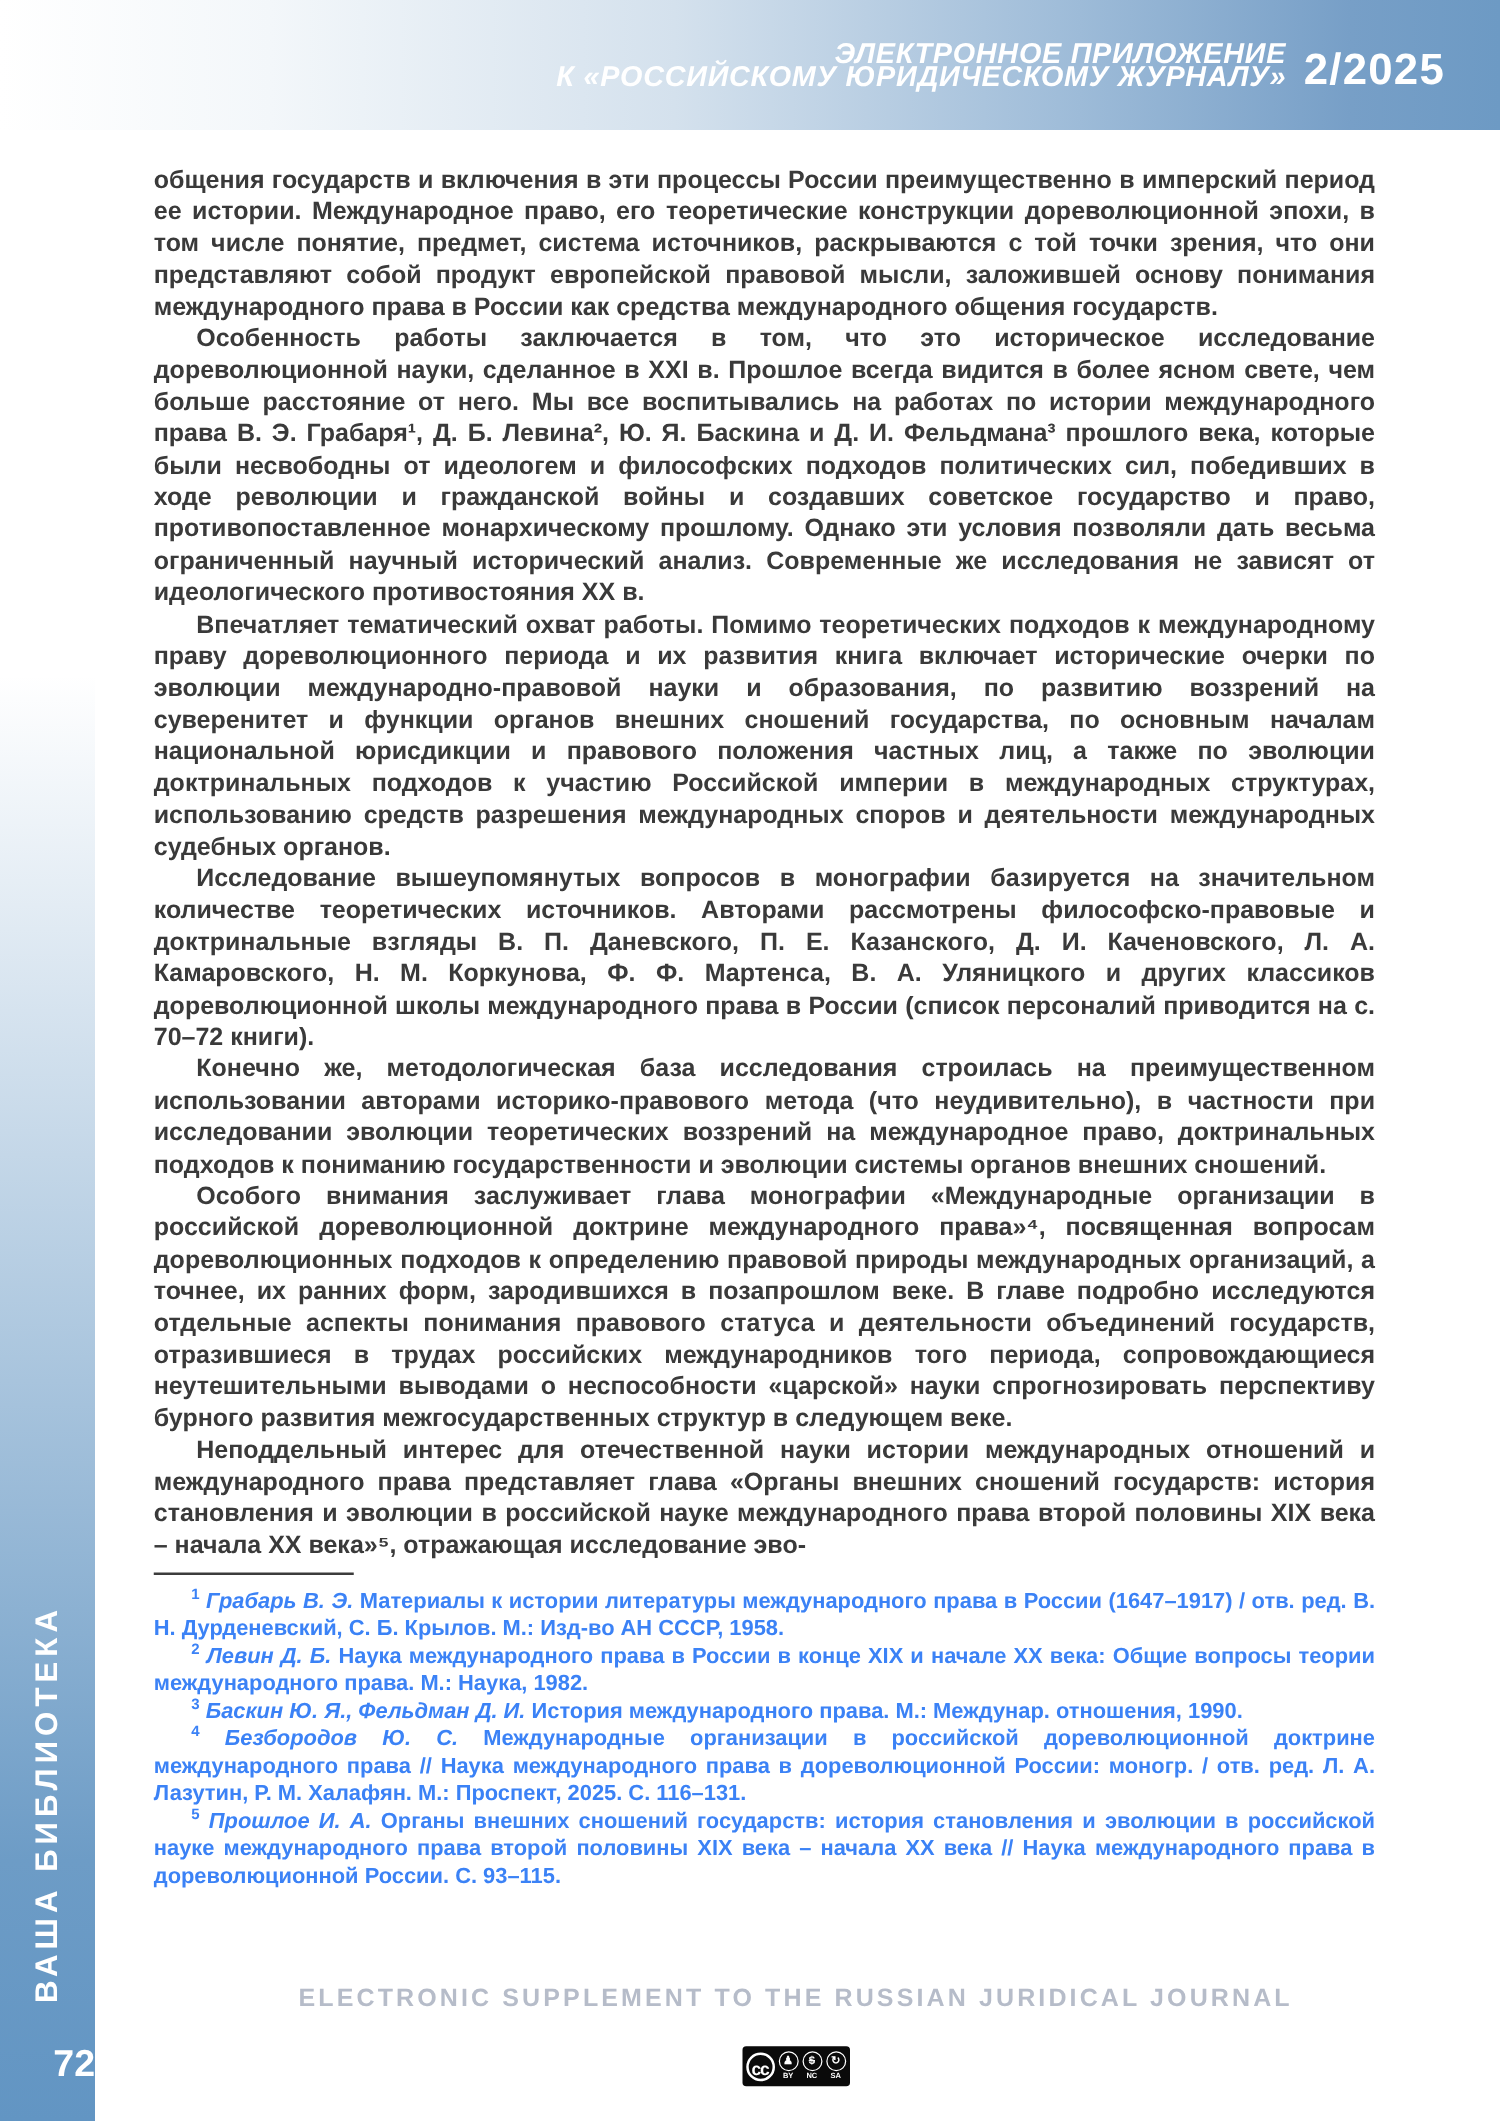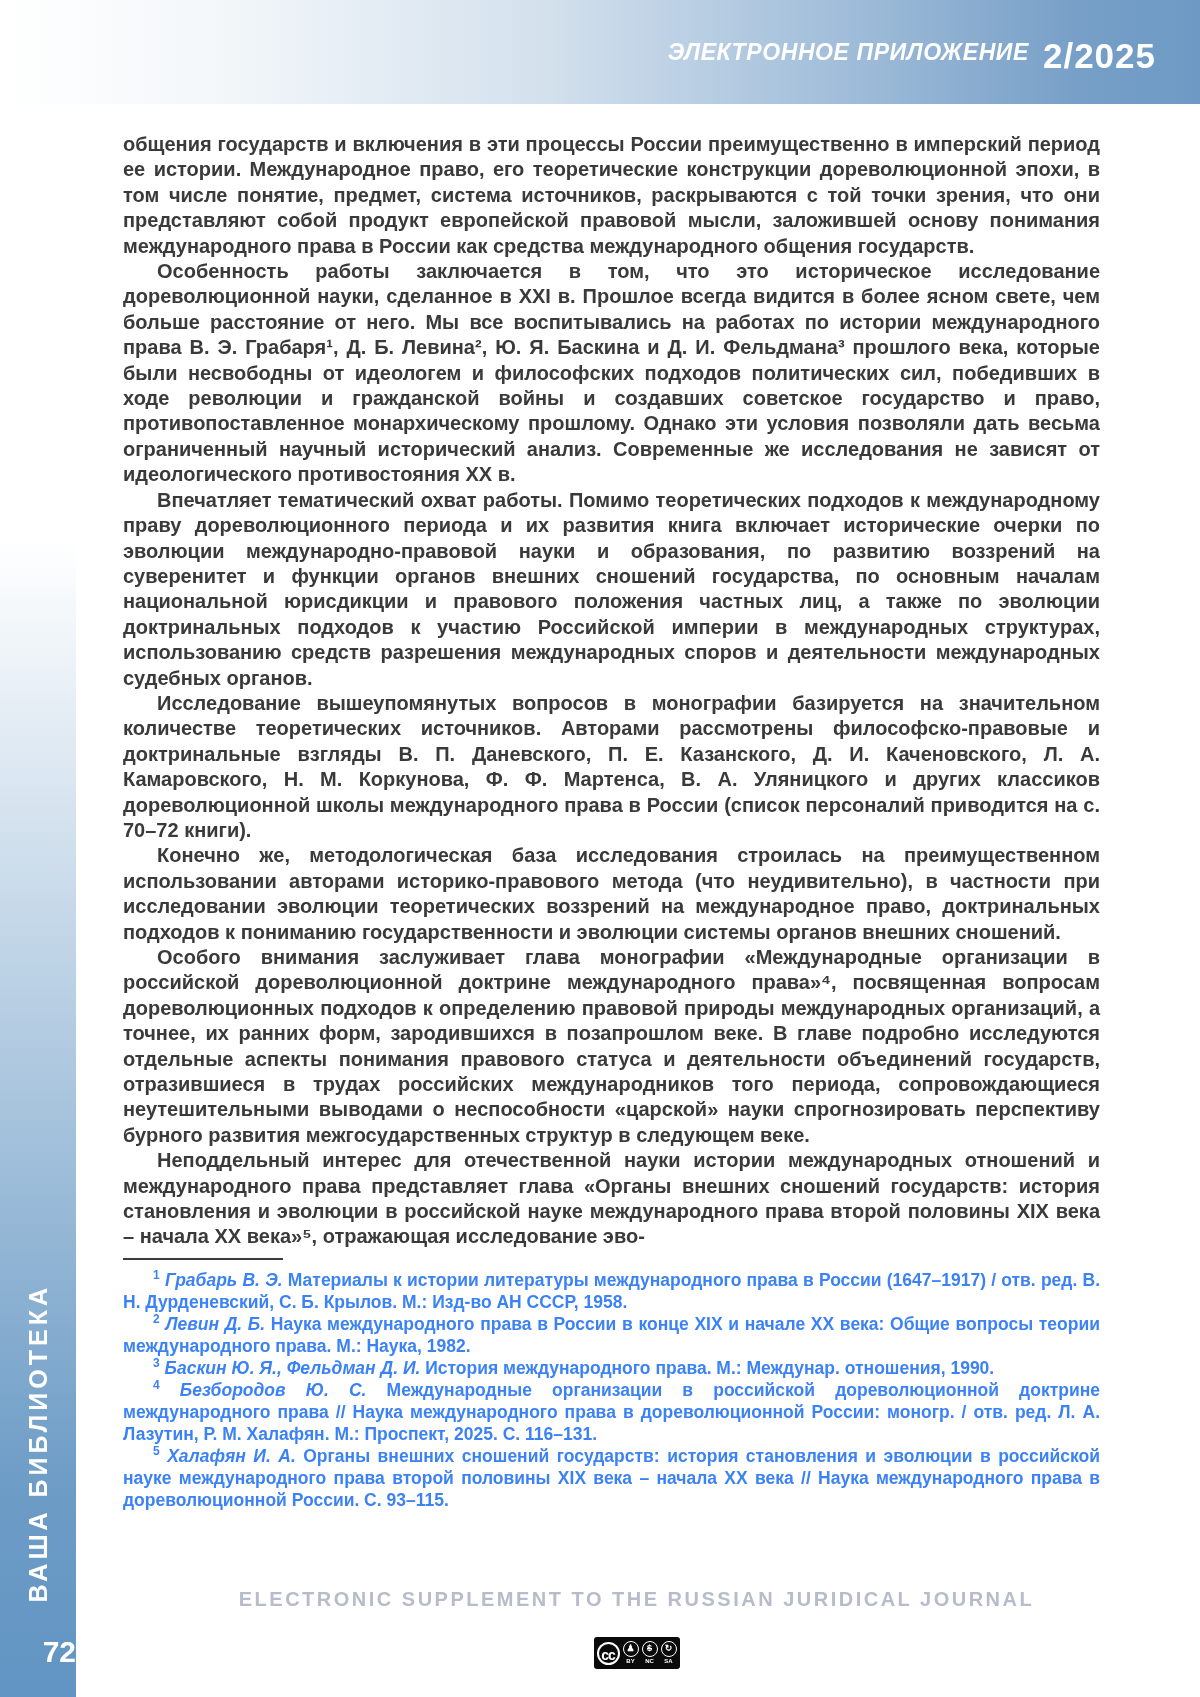--- a/index.html
+++ b/index.html
@@ -80,20 +80,21 @@
   .cc-item .lbl{color:#ffffff;font-size:6px;font-weight:bold;line-height:7px;margin-top:1px;}
 </style>
 </head>
 <body>
 
 <div class="page">
 
   <header class="header">
     <div class="header-titles">
       <div>ЭЛЕКТРОННОЕ ПРИЛОЖЕНИЕ</div>
+      <div>К «РОССИЙСКОМУ ЮРИДИЧЕСКОМУ ЖУРНАЛУ»</div>
     </div>
     <div class="issue">2/2025</div>
   </header>
 
   <aside class="sidebar">
     <div class="vertical-label">ВАША БИБЛИОТЕКА</div>
     <div class="page-number">72</div>
   </aside>
 
   <main class="content">
@@ -105,21 +106,21 @@
         <p class="para">Конечно же, методологическая база исследования строилась на преимущественном использовании авторами историко-правового метода (что неудивительно), в частности при исследовании эволюции теоретических воззрений на международное право, доктринальных подходов к пониманию государственности и эволюции системы органов внешних сношений.</p>
         <p class="para">Особого внимания заслуживает глава монографии «Международные организации в российской дореволюционной доктрине международного права»⁴, посвященная вопросам дореволюционных подходов к определению правовой природы международных организаций, а точнее, их ранних форм, зародившихся в позапрошлом веке. В главе подробно исследуются отдельные аспекты понимания правового статуса и деятельности объединений государств, отразившиеся в трудах российских международников того периода, сопровождающиеся неутешительными выводами о неспособности «царской» науки спрогнозировать перспективу бурного развития межгосударственных структур в следующем веке.</p>
         <p class="para">Неподдельный интерес для отечественной науки истории международных отношений и международного права представляет глава «Органы внешних сношений государств: история становления и эволюции в российской науке международного права второй половины XIX века – начала XX века»⁵, отражающая исследование эво-</p>
       </div>
     <hr class="fn-rule">
     <div id="footnotes">
         <p class="footnote"><sup>1</sup><span class="fn-author"> Грабарь В. Э.</span><span> Материалы к истории литературы международного права в России (1647–1917) / отв. ред. В. Н. Дурденевский, С. Б. Крылов. М.: Изд-во АН СССР, 1958.</span></p>
         <p class="footnote"><sup>2</sup><span class="fn-author"> Левин Д. Б.</span><span> Наука международного права в России в конце XIX и начале XX века: Общие вопросы теории международного права. М.: Наука, 1982.</span></p>
         <p class="footnote"><sup>3</sup><span class="fn-author"> Баскин Ю. Я., Фельдман Д. И.</span><span> История международного права. М.: Междунар. отношения, 1990.</span></p>
         <p class="footnote"><sup>4</sup><span class="fn-author"> Безбородов Ю. С.</span><span> Международные организации в российской дореволюционной доктрине международного права // Наука международного права в дореволюционной России: моногр. / отв. ред. Л. А. Лазутин, Р. М. Халафян. М.: Проспект, 2025. С. 116–131.</span></p>
-        <p class="footnote"><sup>5</sup><span class="fn-author"> Халафян И. А.</span><span> Органы внешних сношений государств: история становления и эволюции в российской науке международного права второй половины XIX века – начала XX века // Наука международного права в дореволюционной России. С. 93–115.</span></p>
+        <p class="footnote"><sup>5</sup><span class="fn-author"> Прошлое И. А.</span><span> Органы внешних сношений государств: история становления и эволюции в российской науке международного права второй половины XIX века – начала XX века // Наука международного права в дореволюционной России. С. 93–115.</span></p>
       </div>
   </main>
 
   <footer class="footer">
     <div class="footer-text">ELECTRONIC SUPPLEMENT TO THE RUSSIAN JURIDICAL JOURNAL</div>
     <div class="cc-badge" title="">
       <span class="cc-main">cc</span>
       <span class="cc-item">
         <span class="circ">♟</span>
         <span class="lbl">BY</span>

